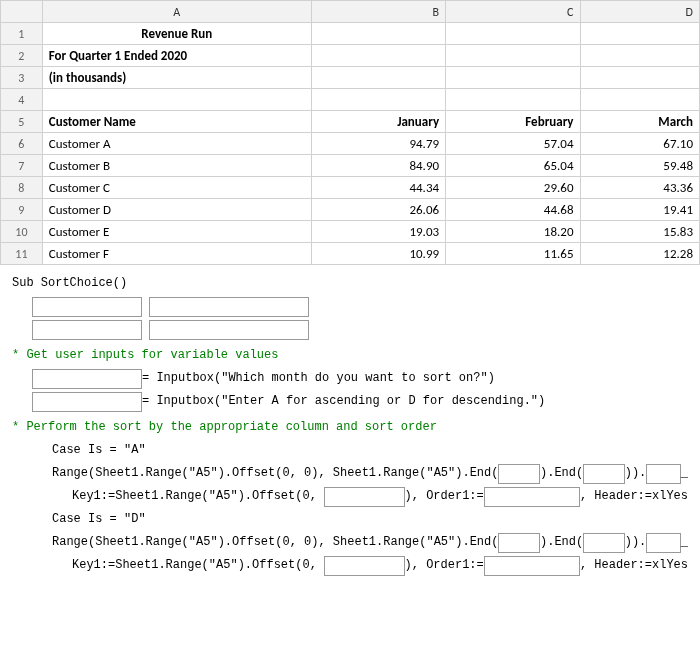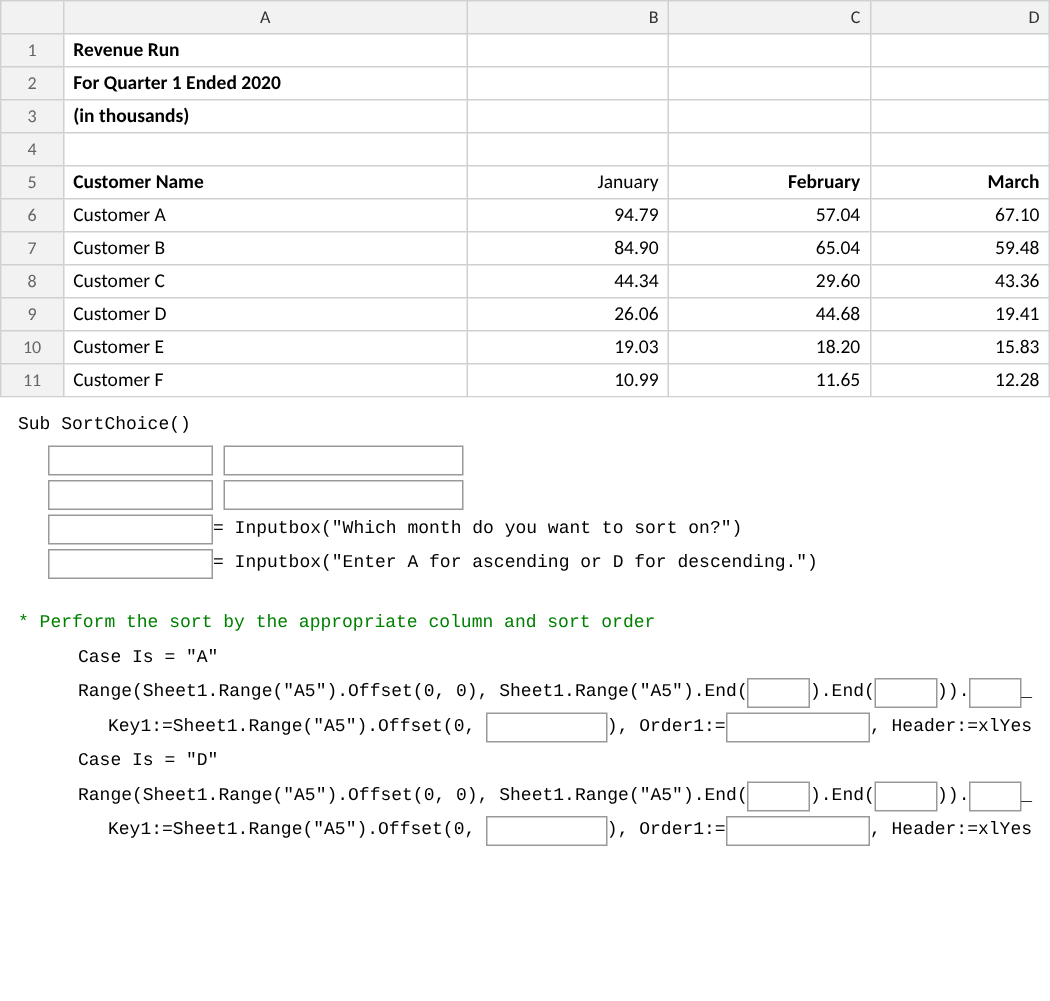--- a/index.html
+++ b/index.html
@@ -91,21 +91,21 @@
       <th class="col-rownum col-header"></th>
       <th class="col-header col-a">A</th>
       <th class="col-header col-b">B</th>
       <th class="col-header col-c">C</th>
       <th class="col-header col-d">D</th>
     </tr>
   </thead>
   <tbody id="spreadsheet-body">
   <tr>
         <td class="col-rownum">1</td>
-        <td class="col-a" style="font-weight: bold;">Revenue Run</td>
+        <td class="col-a" style="font-weight: bold; text-align: center;">Revenue Run</td>
         <td class="col-b num-cell"></td>
         <td class="col-c num-cell"></td>
         <td class="col-d num-cell"></td>
       </tr>
       <tr>
         <td class="col-rownum">2</td>
         <td class="col-a" style="font-weight: bold;">For Quarter 1 Ended 2020</td>
         <td class="col-b num-cell"></td>
         <td class="col-c num-cell"></td>
         <td class="col-d num-cell"></td>
@@ -120,21 +120,21 @@
       <tr>
         <td class="col-rownum">4</td>
         <td class="col-a"></td>
         <td class="col-b num-cell"></td>
         <td class="col-c num-cell"></td>
         <td class="col-d num-cell"></td>
       </tr>
       <tr>
         <td class="col-rownum">5</td>
         <td class="col-a" style="font-weight: bold; margin-top: 19px;">Customer Name</td>
-        <td class="col-b num-cell" style="font-weight: normal; padding-left: 29px;">January</td>
+        <td class="col-b num-cell" style="font-weight: bold; padding-left: 29px;">January</td>
         <td class="col-c num-cell" style="font-weight: bold;">February</td>
         <td class="col-d num-cell" style="font-weight: bold; text-align: right;">March</td>
       </tr>
       <tr>
         <td class="col-rownum">6</td>
         <td class="col-a">Customer A</td>
         <td class="col-b num-cell">94.79</td>
         <td class="col-c num-cell">57.04</td>
         <td class="col-d num-cell">67.10</td>
       </tr>
@@ -187,32 +187,35 @@
     <span class="code-text">&nbsp;</span>
     <span class="label-box" style="width:160px;"></span>
   </div>
 
   <div class="code-line indent1">
     <span class="label-box" style="width:110px;"></span>
     <span class="code-text">&nbsp;</span>
     <span class="label-box" style="width:160px;"></span>
   </div>
 
+  <div class="code-line" style="margin-top:4px;">
+    <span class="code-text green-text">* Get user inputs for variable values</span>
+  </div>
 
   <div class="code-line indent1">
     <span class="label-box" style="width:110px;"></span>
     <span class="code-text">= Inputbox("Which month do you want to sort on?")</span>
   </div>
 
   <div class="code-line indent1">
     <span class="label-box" style="width:110px;"></span>
     <span class="code-text">= Inputbox("Enter A for ascending or D for descending.")</span>
   </div>
 
-  <div class="code-line" style="margin-top:18px;">
+  <div class="code-line" style="margin-top:4px;">
     <span class="code-text green-text">* Perform the sort by the appropriate column and sort order</span>
   </div>
 
 
   <div class="code-line indent2">
     <span class="code-text">Case Is = "A"</span>
   </div>
 
   <div class="code-line indent2">
     <span class="code-text">Range(Sheet1.Range("A5").Offset(0, 0), Sheet1.Range("A5").End(</span>

